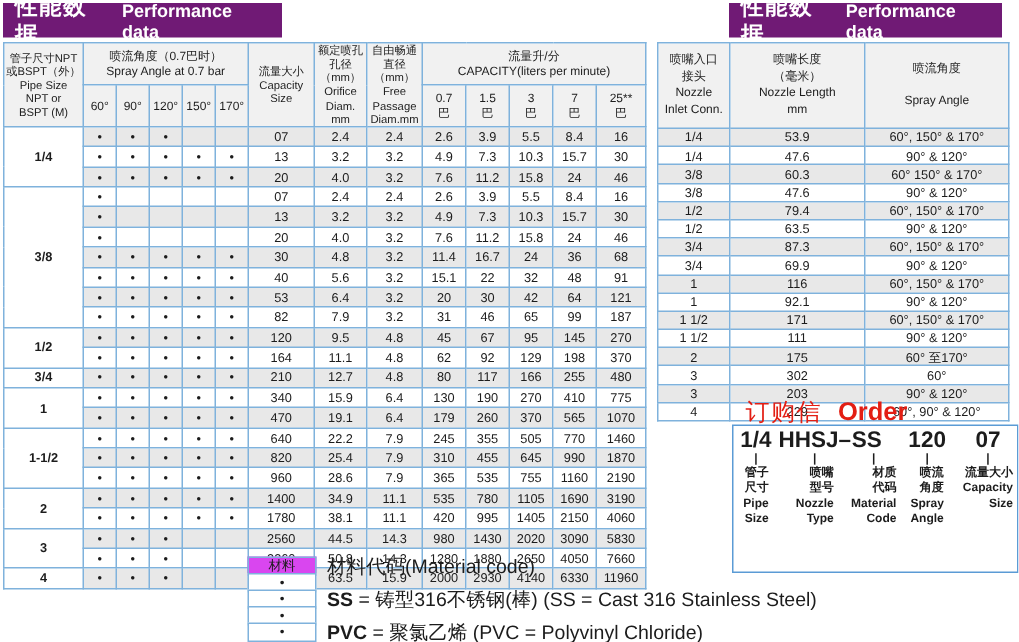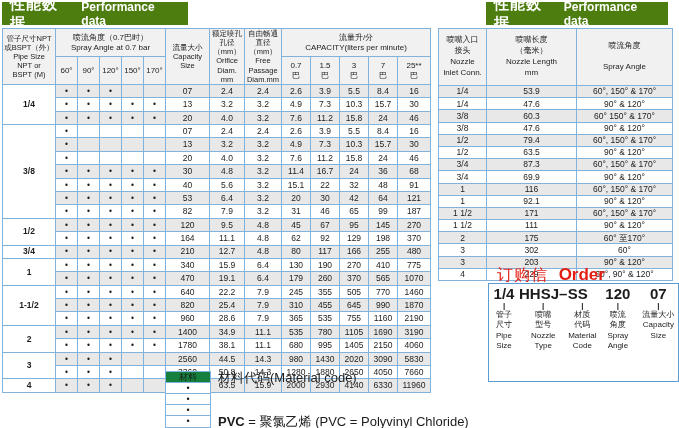--- a/index.html
+++ b/index.html
@@ -1,18 +1,18 @@
 <!DOCTYPE html>
 <html><head>
 <meta charset="utf-8">
 <style>
   html,body{margin:0;padding:0}
   body{width:679px;height:428px;position:relative;background:#fff;color:#1c1c1c;
        font-family:"Liberation Sans","DejaVu Sans",sans-serif;overflow:hidden}
-  .title-bar{position:absolute;background:#4d7c0f;color:#fff;display:flex;align-items:center;gap:9px;padding:0 8px}
+  .title-bar{position:absolute;background:#701a75;color:#fff;display:flex;align-items:center;gap:9px;padding:0 8px}
   .t-zh{font-size:15px;font-weight:bold;letter-spacing:1px}
   .t-en{font-size:12px;font-weight:bold}
   #left-title{left:2px;top:2px;width:170px;height:23px}
   #right-title{left:486px;top:2px;width:166px;height:23px}
 
   table{border-collapse:collapse;table-layout:fixed}
   #perf-table{position:absolute;left:2px;top:28px;border:1.5px solid #5b9bd5}
   #nozzle-table{position:absolute;left:438px;top:28px;border:1.5px solid #5b9bd5}
   th,td{border:1px solid #7fb2dc;padding:0;text-align:center;overflow:hidden;vertical-align:middle}
   #perf-table th{background:#f1f1f1;font-weight:normal;font-size:7.5px;line-height:1.22;white-space:pre-line}
@@ -25,39 +25,39 @@
   td.pipe-cell{background:#fff;font-weight:bold;font-size:9px}
   tr.group-start td{border-top:1.5px solid #4186be}
   td.dot-cell{font-size:9px}
 
   #nozzle-table th{background:#f1f1f1;font-weight:normal;font-size:8px;line-height:1.35;height:56px;white-space:pre-line}
   #nozzle-table td{font-size:8.5px;height:11.2px;line-height:1}
 
   #material{position:absolute;left:165px;top:372px;width:510px}
   .m-row{display:flex;align-items:center;height:11px}
   .m-cell{width:44px;height:11px;line-height:11px;border:1px solid #7fb2dc;text-align:center;font-size:9px;flex:0 0 44px;background:#fff}
-  .m-cell.hdr{background:#15803d}
+  .m-cell.hdr{background:#d946ef}
   .m-text{padding-left:7px;font-size:13px;white-space:nowrap}
   .m-text b{font-weight:bold}
 
   #order-title{position:absolute;left:497px;top:265px;display:flex;align-items:baseline;gap:5px}
   .o-zh{color:#e31e13;font-size:16px;font-weight:normal;letter-spacing:1px}
   .o-en{color:#e31e13;font-size:17px;font-weight:bold}
   #order-box{position:absolute;left:488px;top:283px;width:189px;height:97px;border:1.5px solid #5b9bd5;background:#fff}
   .order-head{display:flex;justify-content:center;align-items:center;gap:10px;height:17px;border-bottom:1px solid #7a7a7a;font-weight:bold}
   .order-head .zh{font-size:11px}
   .order-head .en{font-size:10px}
   #order-cols{display:flex;height:78px;padding-top:1px}
   .order-col{display:flex;flex-direction:column;align-items:center}
   .oc-1{flex:0 0 30px}.oc-2{flex:0 0 46px}.oc-3{flex:0 0 30px}.oc-4{flex:0 0 41px}.oc-5{flex:0 0 40px}
   .o-code{font-size:15px;font-weight:bold;height:17px;line-height:17px;width:100%;text-align:center}
   .oc-2 .o-code{text-align:left}
   .oc-3 .o-code{text-align:left;padding-left:1px}
   .o-tick{font-size:8px;height:8px;line-height:8px;font-weight:bold}
-  .o-labels{font-size:8px;font-weight:normal;white-space:pre-line;text-align:center;line-height:1.3}
+  .o-labels{font-size:8px;font-weight:bold;white-space:pre-line;text-align:right;line-height:1.3}
 </style>
 </head>
 <body>
 
 <div class="title-bar" id="left-title">
   <span class="t-zh">性能数据</span>
   <span class="t-en">Performance data</span>
 </div>
 
 <table id="perf-table">
@@ -415,21 +415,21 @@
       </tr>
       <tr>
         <td class="dot-cell">•</td>
         <td class="dot-cell">•</td>
         <td class="dot-cell">•</td>
         <td class="dot-cell">•</td>
         <td class="dot-cell">•</td>
         <td>1780</td>
         <td>38.1</td>
         <td>11.1</td>
-        <td>680</td>
+        <td>420</td>
         <td>995</td>
         <td>1405</td>
         <td>2150</td>
         <td>4060</td>
       </tr>
       <tr class="group-start">
         <td class="pipe-cell" rowspan="2">3</td>
         <td class="dot-cell shade">•</td>
         <td class="dot-cell shade">•</td>
         <td class="dot-cell shade">•</td>
@@ -481,20 +481,21 @@
 <div id="material">
   <div class="m-row">
     <div class="m-cell hdr">材料</div>
     <div class="m-text">材料代码(Material code)</div>
   </div>
 <div class="m-row">
       <div class="m-cell">•</div>
     </div>
     <div class="m-row">
       <div class="m-cell">•</div>
+      <div class="m-text"><b>SS</b> = 铸型316不锈钢(棒) (SS = Cast 316 Stainless Steel)</div>
     </div>
     <div class="m-row">
       <div class="m-cell">•</div>
     </div>
     <div class="m-row">
       <div class="m-cell">•</div>
       <div class="m-text"><b>PVC</b> = 聚氯乙烯 (PVC = Polyvinyl Chloride)</div>
     </div>
   </div>
 

